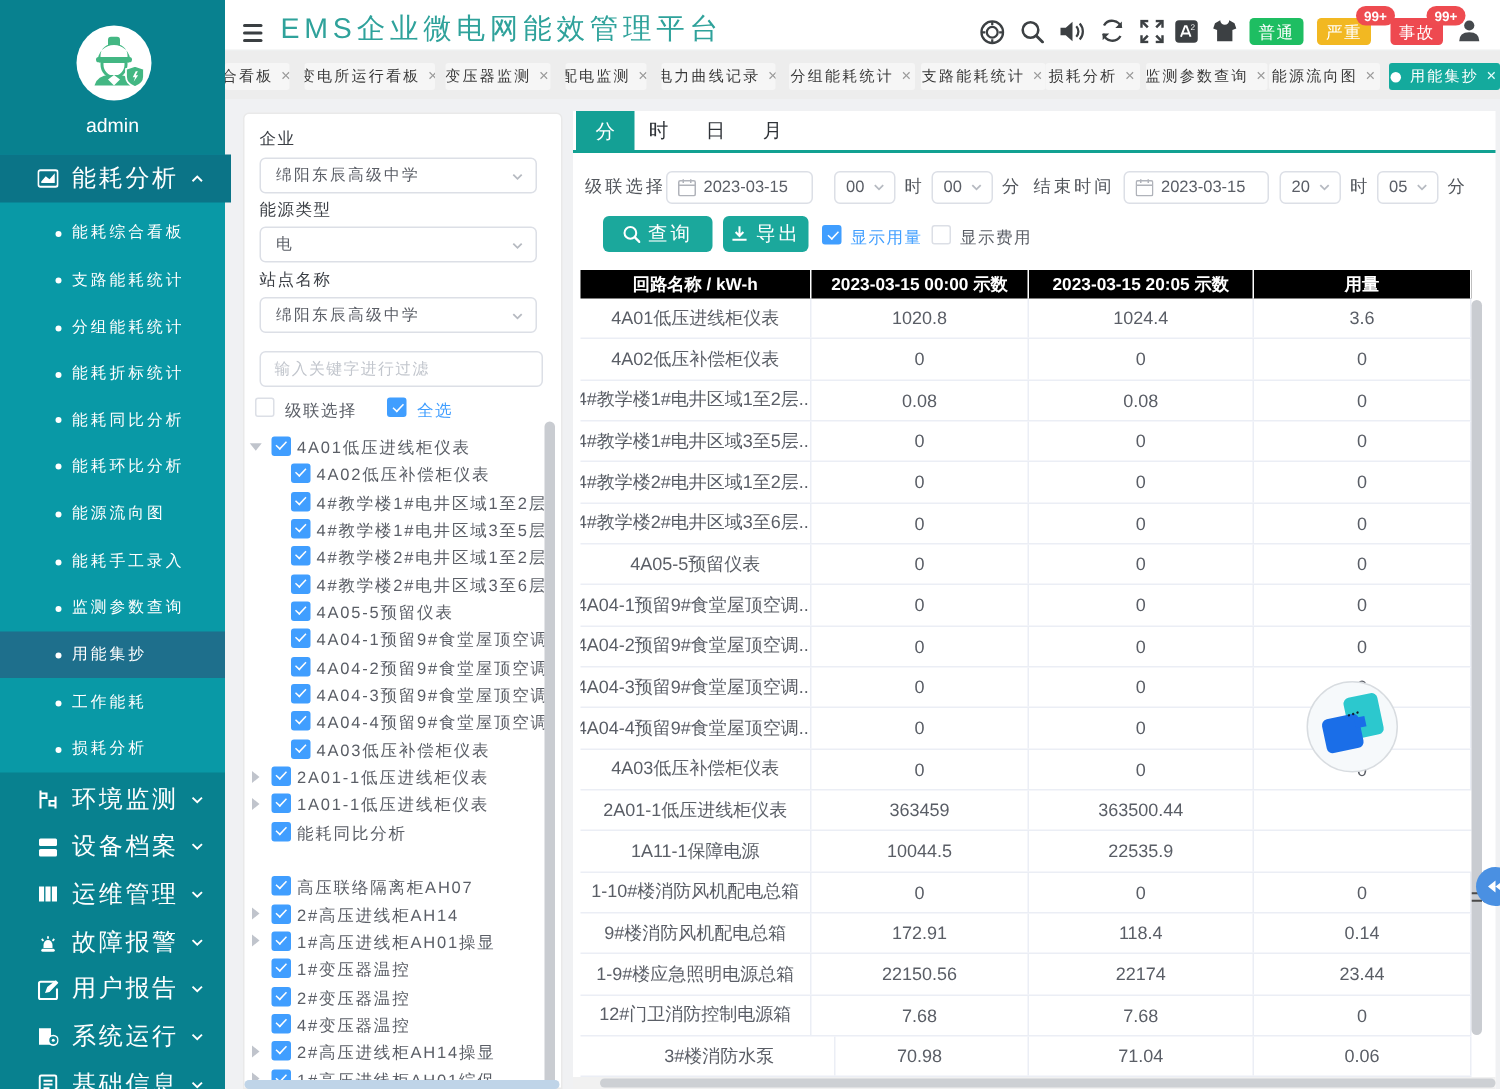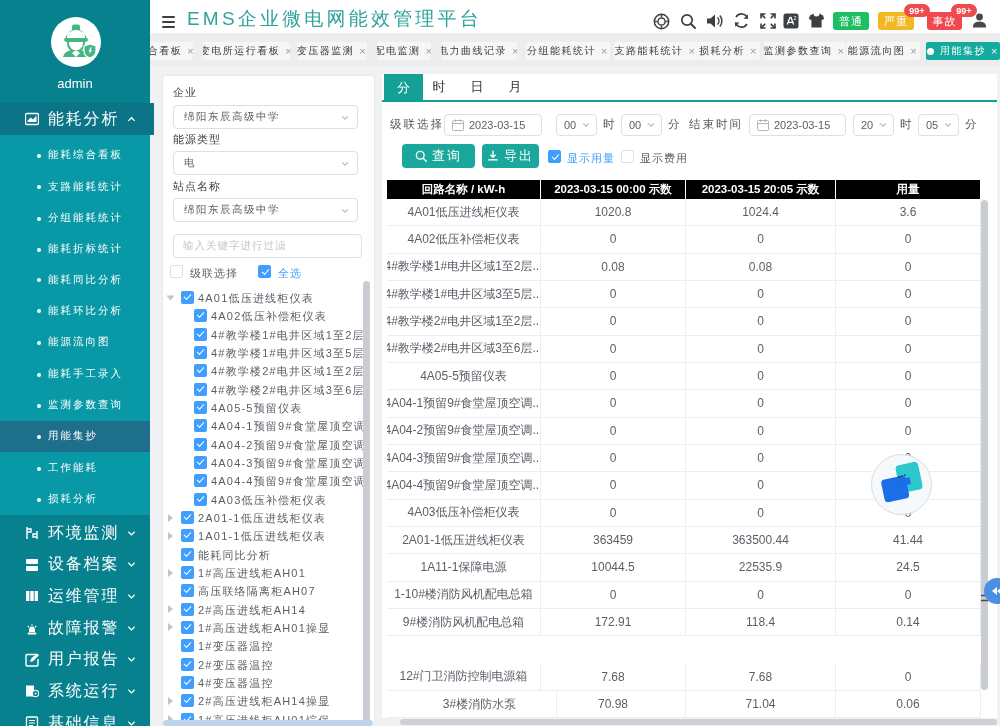--- a/index.html
+++ b/index.html
@@ -386,27 +386,20 @@
         <span class="ckmark"></span>
       </span>
       <span class="ttx" style="left:35px">1A01-1低压进线柜仪表</span>
     </div>
 <div class="trow" style="top:545.1px">
       <span class="tckb" style="left:18px">
         <span class="ckmark"></span>
       </span>
       <span class="ttx" style="left:35px">能耗同比分析</span>
     </div>
-<div class="trow" style="top:563.5px">
-      <span class="tcar" style="left:5px"></span>
-      <span class="tckb" style="left:18px">
-        <span class="ckmark"></span>
-      </span>
-      <span class="ttx" style="left:35px">1#高压进线柜AH01</span>
-    </div>
 <div class="trow" style="top:581.8px">
       <span class="tckb" style="left:18px">
         <span class="ckmark"></span>
       </span>
       <span class="ttx" style="left:35px">高压联络隔离柜AH07</span>
     </div>
 <div class="trow" style="top:600.1px">
       <span class="tcar" style="left:5px"></span>
       <span class="tckb" style="left:18px">
         <span class="ckmark"></span>
@@ -575,39 +568,43 @@
 <div class="trD" style="top:499.6px">
       <div class="tdc" style="left:0px;width:154px">4A03低压补偿柜仪表</div>
       <div class="tdc" style="left:154px;width:145px">0</div>
       <div class="tdc" style="left:299px;width:150px">0</div>
       <div class="tdc" style="left:449px;width:145px">0</div>
     </div>
 <div class="trD" style="top:527.0px">
       <div class="tdc" style="left:0px;width:154px">2A01-1低压进线柜仪表</div>
       <div class="tdc" style="left:154px;width:145px">363459</div>
       <div class="tdc" style="left:299px;width:150px">363500.44</div>
-      <div class="tdc" style="left:449px;width:145px">41.44</div>
     </div>
 <div class="trD" style="top:554.3px">
       <div class="tdc" style="left:0px;width:154px">1A11-1保障电源</div>
       <div class="tdc" style="left:154px;width:145px">10044.5</div>
       <div class="tdc" style="left:299px;width:150px">22535.9</div>
-      <div class="tdc" style="left:449px;width:145px">24.5</div>
     </div>
 <div class="trD" style="top:581.6px">
       <div class="tdc" style="left:0px;width:154px">1-10#楼消防风机配电总箱</div>
       <div class="tdc" style="left:154px;width:145px">0</div>
       <div class="tdc" style="left:299px;width:150px">0</div>
       <div class="tdc" style="left:449px;width:145px">0</div>
     </div>
 <div class="trD" style="top:609.0px">
       <div class="tdc" style="left:0px;width:154px">9#楼消防风机配电总箱</div>
       <div class="tdc" style="left:154px;width:145px">172.91</div>
       <div class="tdc" style="left:299px;width:150px">118.4</div>
       <div class="tdc" style="left:449px;width:145px">0.14</div>
+    </div>
+<div class="trD" style="top:636.3px">
+      <div class="tdc" style="left:0px;width:154px">1-9#楼应急照明电源总箱</div>
+      <div class="tdc" style="left:154px;width:145px">22150.56</div>
+      <div class="tdc" style="left:299px;width:150px">22174</div>
+      <div class="tdc" style="left:449px;width:145px">23.44</div>
     </div>
 <div class="trD" style="top:663.6px">
       <div class="tdc" style="left:0px;width:154px">12#门卫消防控制电源箱</div>
       <div class="tdc" style="left:154px;width:145px">7.68</div>
       <div class="tdc" style="left:299px;width:150px">7.68</div>
       <div class="tdc" style="left:449px;width:145px">0</div>
     </div>
 <div class="trD" style="top:690.9px">
       <div class="tdc" style="left:16px;width:154px">3#楼消防水泵</div>
       <div class="tdc" style="left:154px;width:145px">70.98</div>

